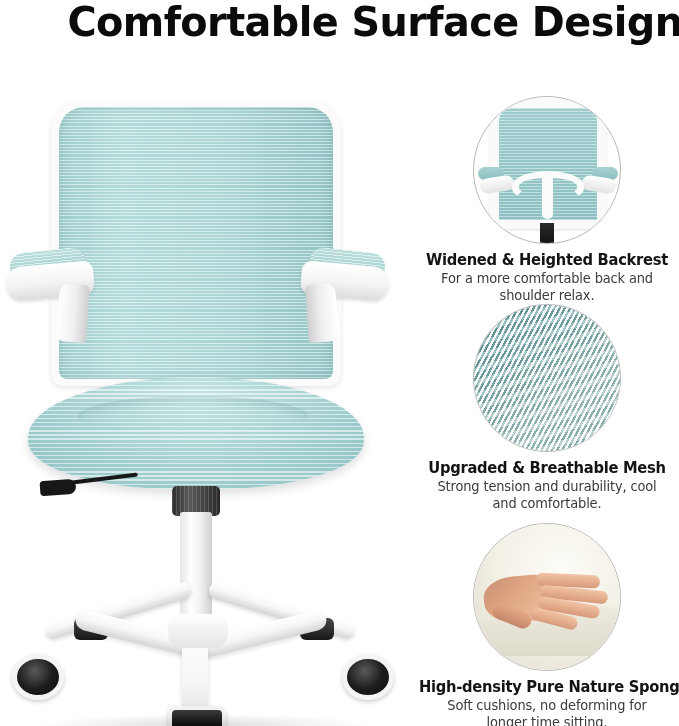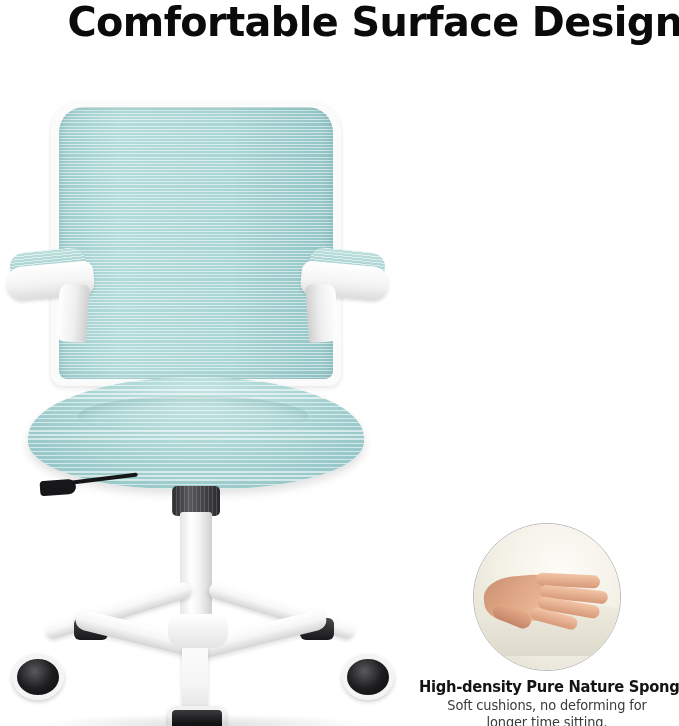--- a/index.html
+++ b/index.html
@@ -335,21 +335,44 @@
       </div>
     <div class="caster" id="caster-front">
         <div class="wheel"></div>
       </div>
     <div id="floor-shadow"></div>
   </div>
 </div>
 
 <div id="features">
 
-
+  <div class="feature" id="feature-0">
+    <div class="circle">
+      <div class="cb-mesh"></div>
+      <div class="cb-frame"></div>
+      <div class="cb-pad l"></div>
+      <div class="cb-pad r"></div>
+      <div class="cb-arm l"></div>
+      <div class="cb-arm r"></div>
+      <div class="cb-yoke"></div>
+      <div class="cb-spine"></div>
+      <div class="cb-stem"></div>
+    </div>
+    <div class="feature-title">Widened &amp; Heighted Backrest</div>
+    <div class="feature-desc">For a more comfortable back and shoulder relax.</div>
+  </div>
+
+  <div class="feature" id="feature-1">
+    <div class="circle">
+      <div id="mesh-macro"></div>
+      <div id="mesh-macro-wave"></div>
+    </div>
+    <div class="feature-title">Upgraded &amp; Breathable Mesh</div>
+    <div class="feature-desc">Strong tension and durability, cool and comfortable.</div>
+  </div>
 
   <div class="feature" id="feature-2">
     <div class="circle">
       <div id="sponge-bg"></div>
       <div id="sponge-edge"></div>
       <div id="hand-shadow"></div>
       <div id="hand">
         <div id="palm"></div>
         <div class="finger" id="f1"></div>
         <div class="finger" id="f2"></div>

